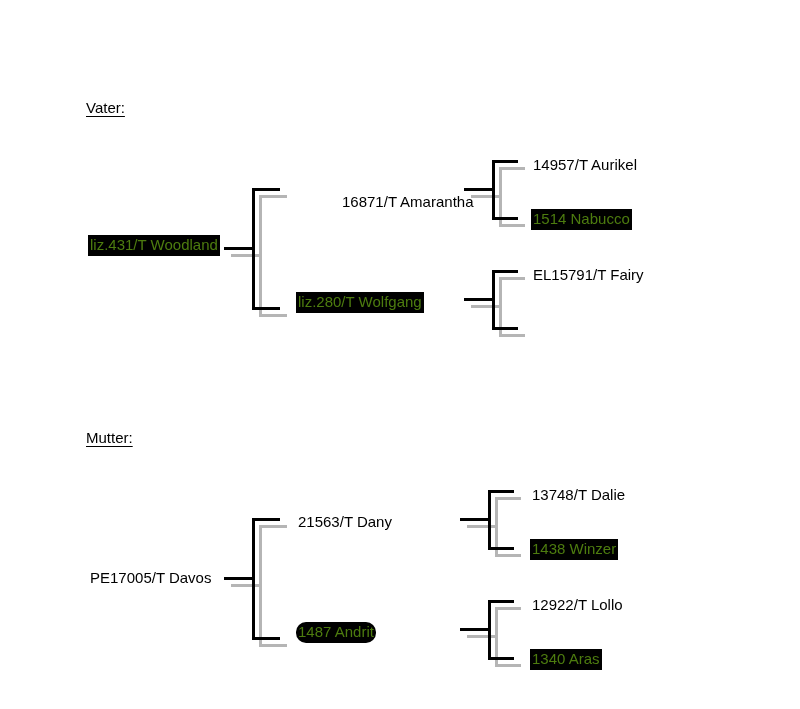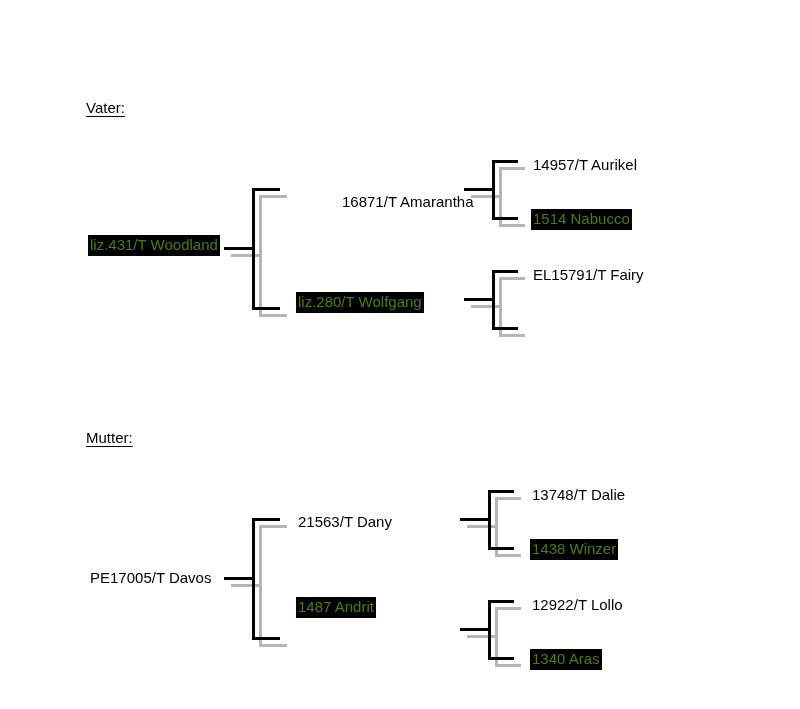--- a/index.html
+++ b/index.html
@@ -171,21 +171,21 @@
     <div class="spine" style="height:122px;"></div>
     <div class="arm-top" style="width:28px;"></div>
     <div class="arm-bot" style="width:28px; top:119px;"></div>
     <div class="stem" style="left:-28px; top:59px; width:31px;"></div>
   </div>
 
   <div class="node plain" style="left:88px; top:568px;">PE17005/T Davos</div>
 
   <div class="node plain" style="left:296px; top:512px;">21563/T Dany</div>
 
-  <div class="node hl" style="left:296px; top:597px;">1487 Andrit</div>
+  <div class="node hl" style="left:296px; top:622px;border-radius:10px;">1487 Andrit</div>
 
   <div class="bracket shadow" style="left:495px; top:497px; width:26px; height:60px;">
     <div class="spine" style="height:60px;"></div>
     <div class="arm-top" style="width:26px;"></div>
     <div class="arm-bot" style="width:26px; top:57px;"></div>
     <div class="stem" style="left:-28px; top:28px; width:31px;"></div>
   </div>
 
   <div class="bracket solid" style="left:488px; top:490px; width:26px; height:60px;">
     <div class="spine" style="height:60px;"></div>

